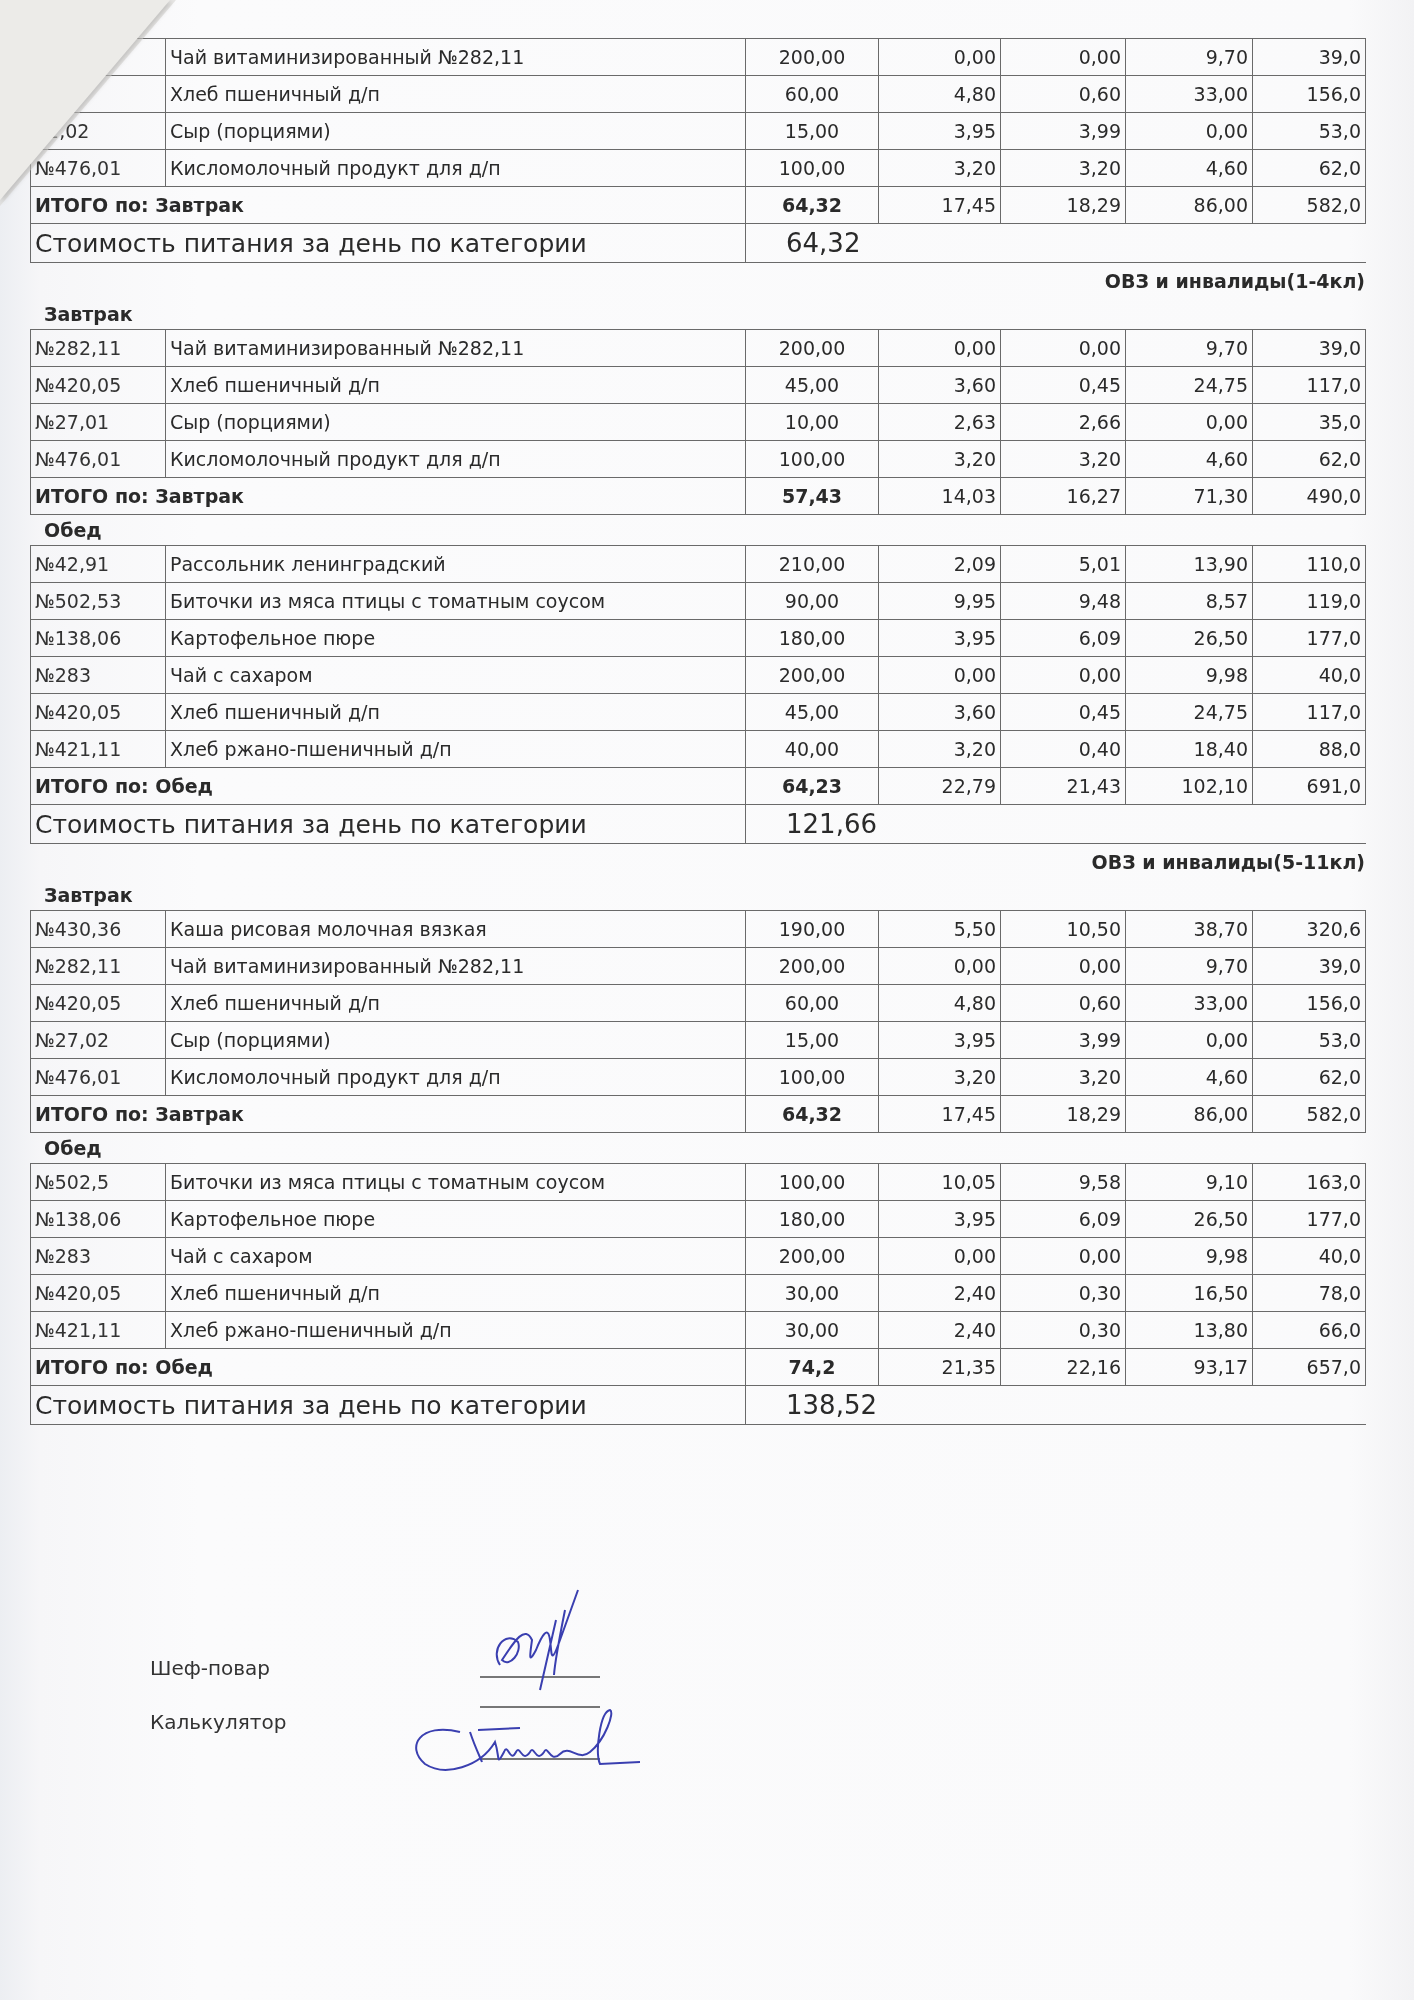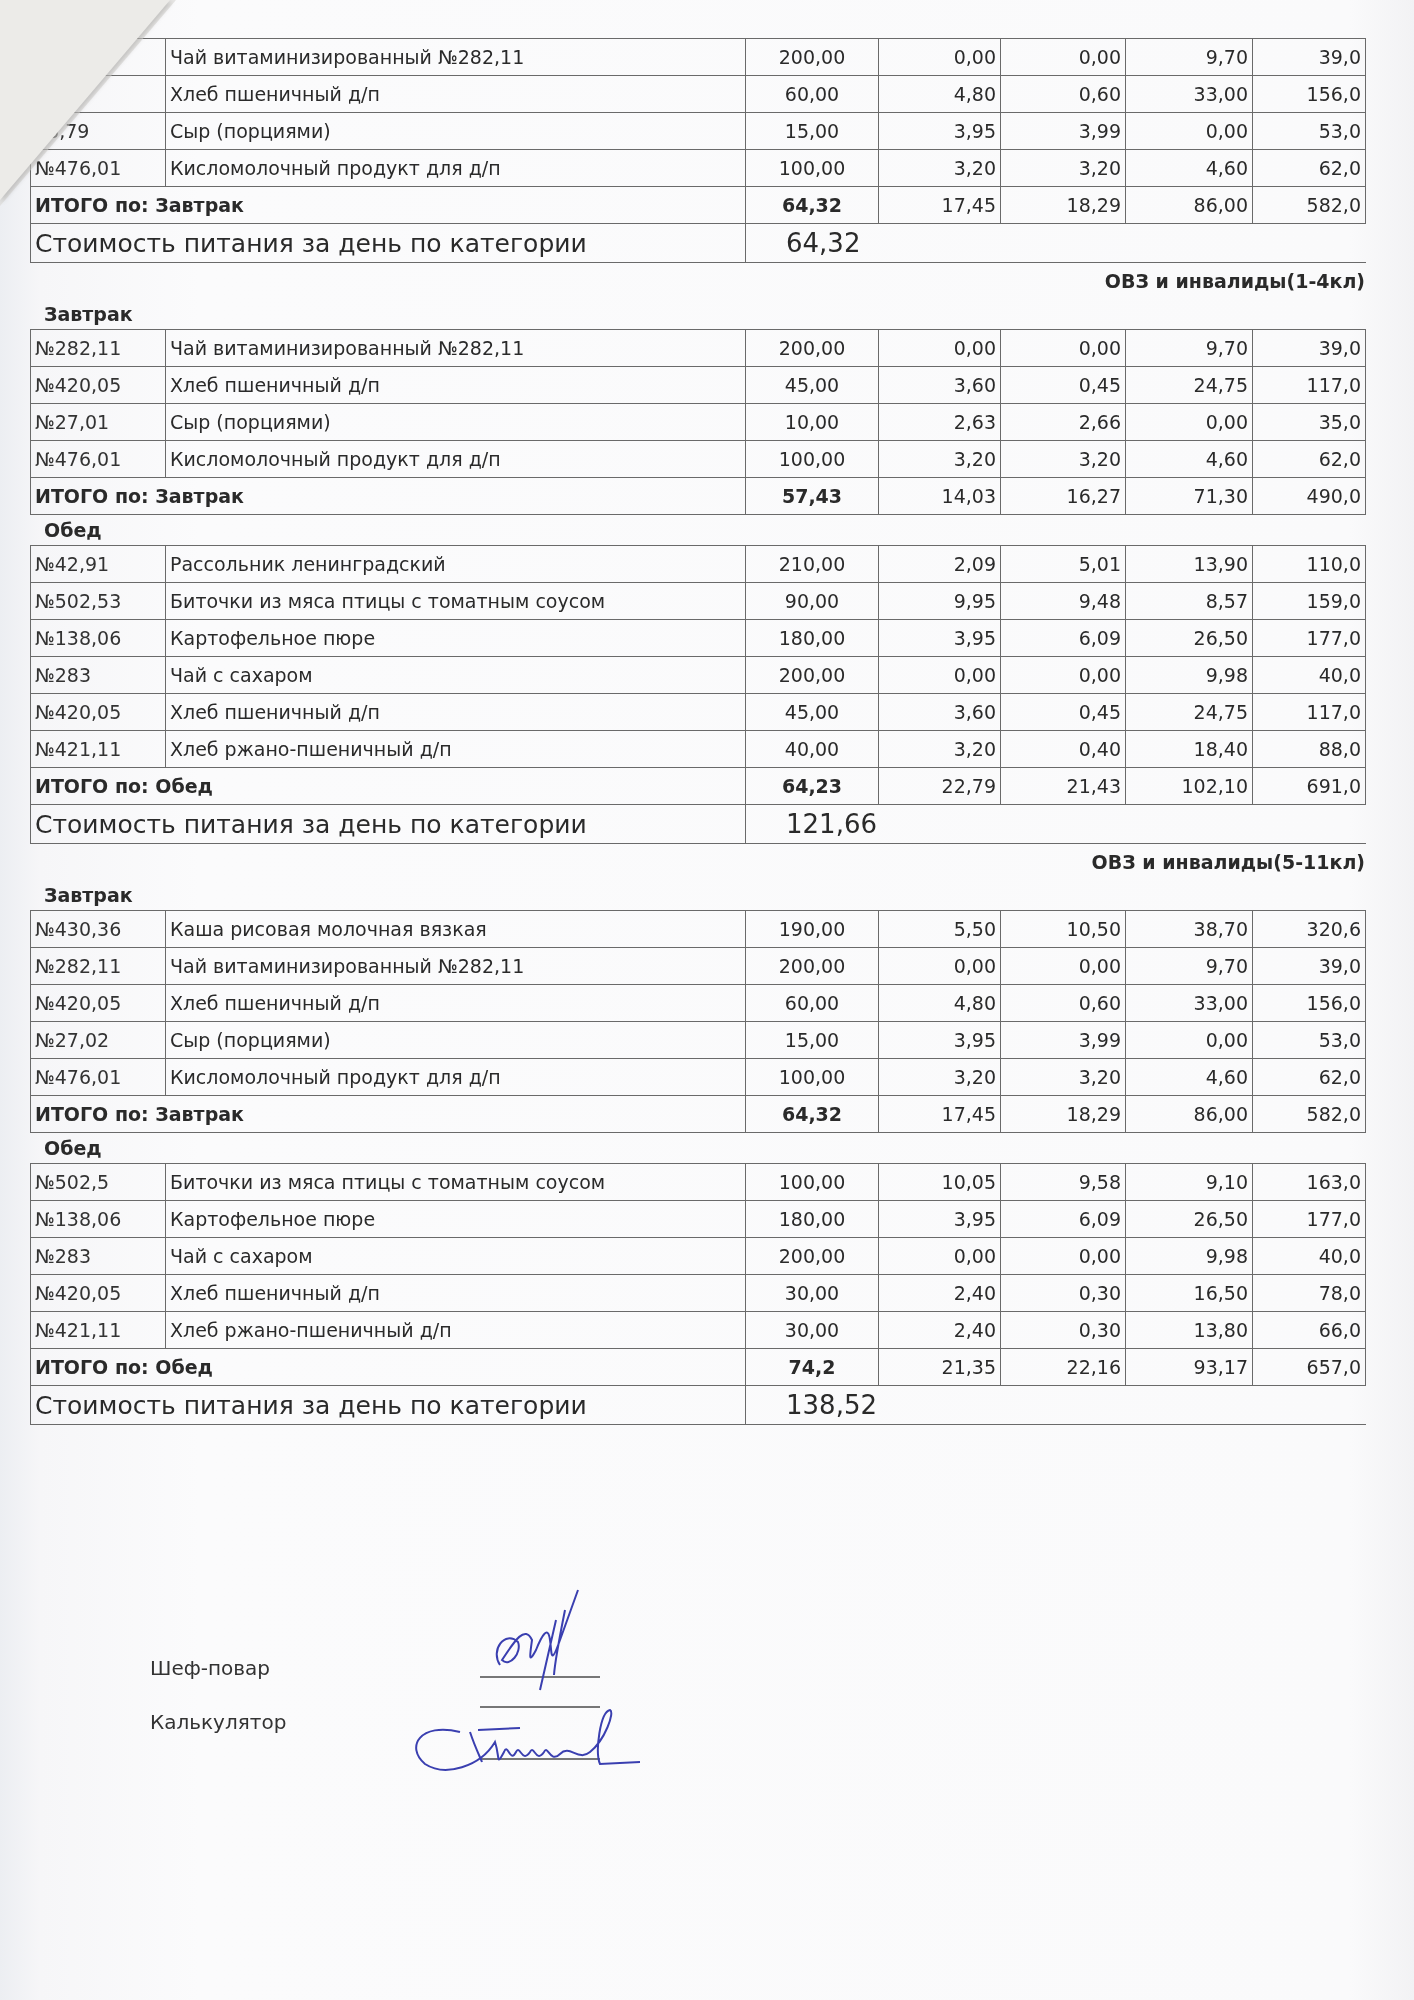--- a/index.html
+++ b/index.html
@@ -155,21 +155,21 @@
           <tr>
             <td class="code">,05</td>
             <td class="name">Хлеб пшеничный д/п</td>
             <td class="w">60,00</td>
             <td class="num">4,80</td>
             <td class="num">0,60</td>
             <td class="num">33,00</td>
             <td class="num">156,0</td>
           </tr>
           <tr>
-            <td class="code">48,79</td>
+            <td class="code">32,02</td>
             <td class="name">Сыр (порциями)</td>
             <td class="w">15,00</td>
             <td class="num">3,95</td>
             <td class="num">3,99</td>
             <td class="num">0,00</td>
             <td class="num">53,0</td>
           </tr>
           <tr>
             <td class="code">№476,01</td>
             <td class="name">Кисломолочный продукт для д/п</td>
@@ -273,21 +273,21 @@
             <td class="num">13,90</td>
             <td class="num">110,0</td>
           </tr>
           <tr>
             <td class="code">№502,53</td>
             <td class="name">Биточки из мяса птицы с томатным соусом</td>
             <td class="w">90,00</td>
             <td class="num">9,95</td>
             <td class="num">9,48</td>
             <td class="num">8,57</td>
-            <td class="num">159,0</td>
+            <td class="num">119,0</td>
           </tr>
           <tr>
             <td class="code">№138,06</td>
             <td class="name">Картофельное  пюре</td>
             <td class="w">180,00</td>
             <td class="num">3,95</td>
             <td class="num">6,09</td>
             <td class="num">26,50</td>
             <td class="num">177,0</td>
           </tr>

